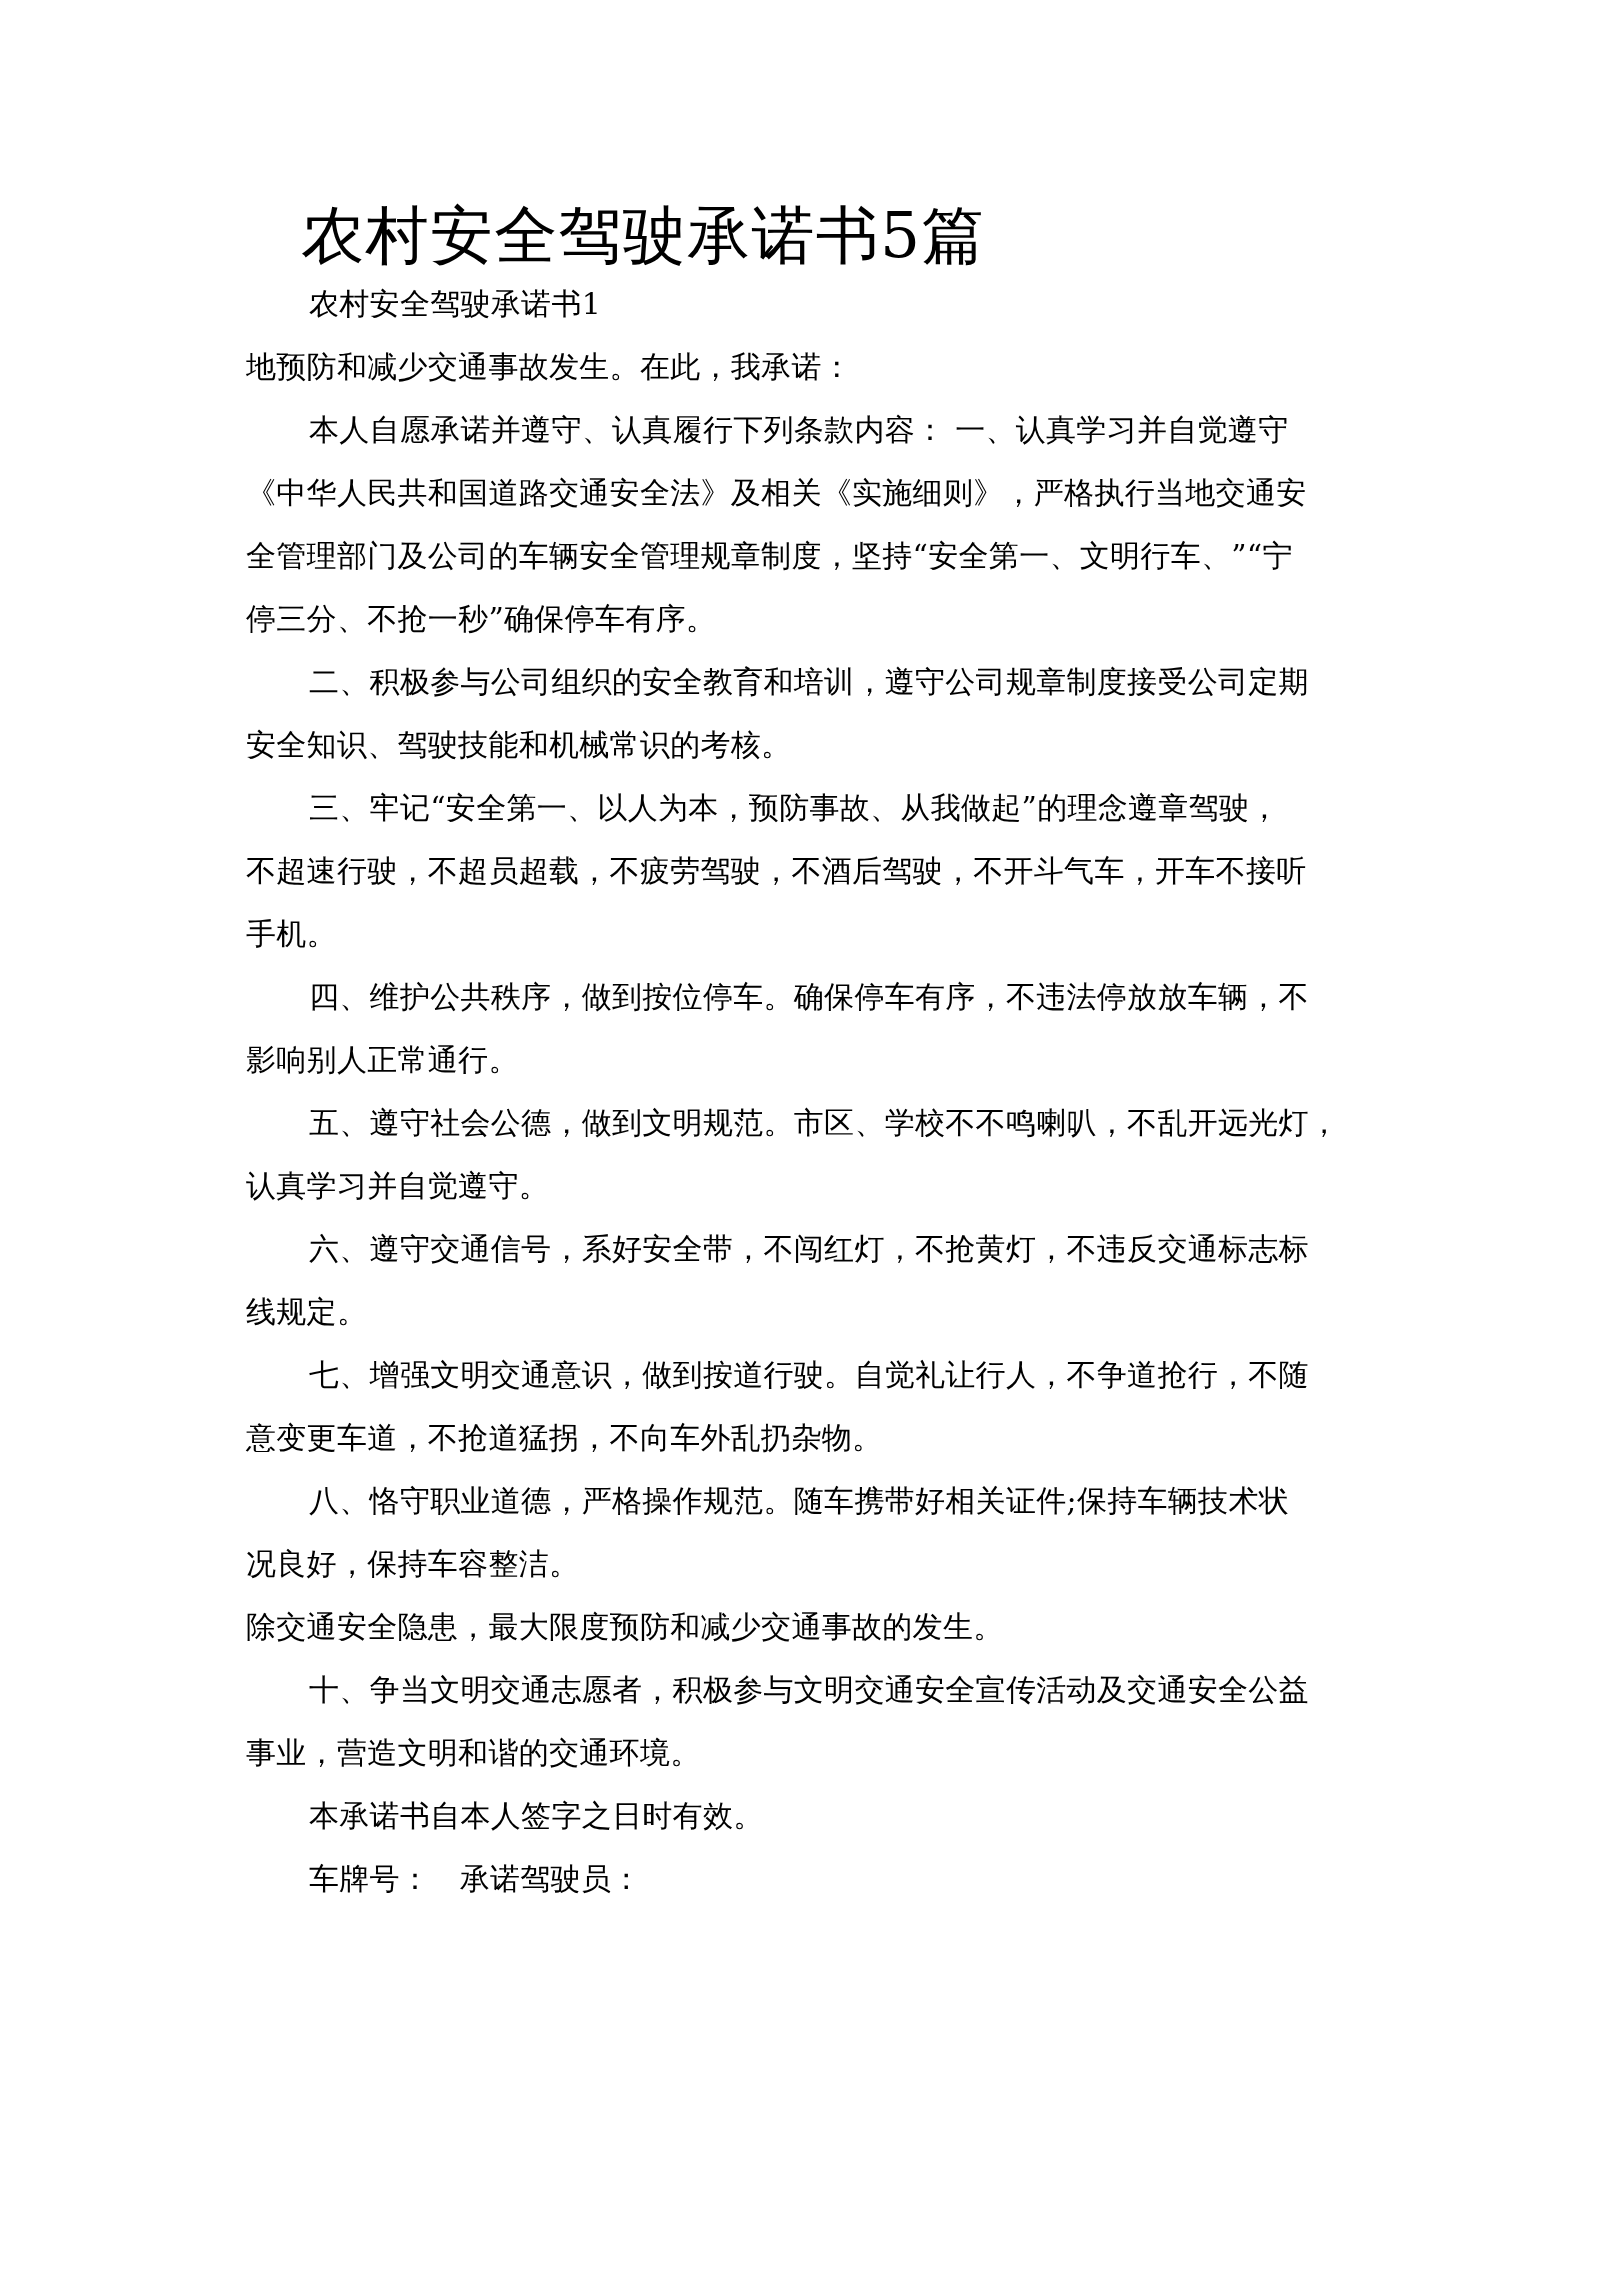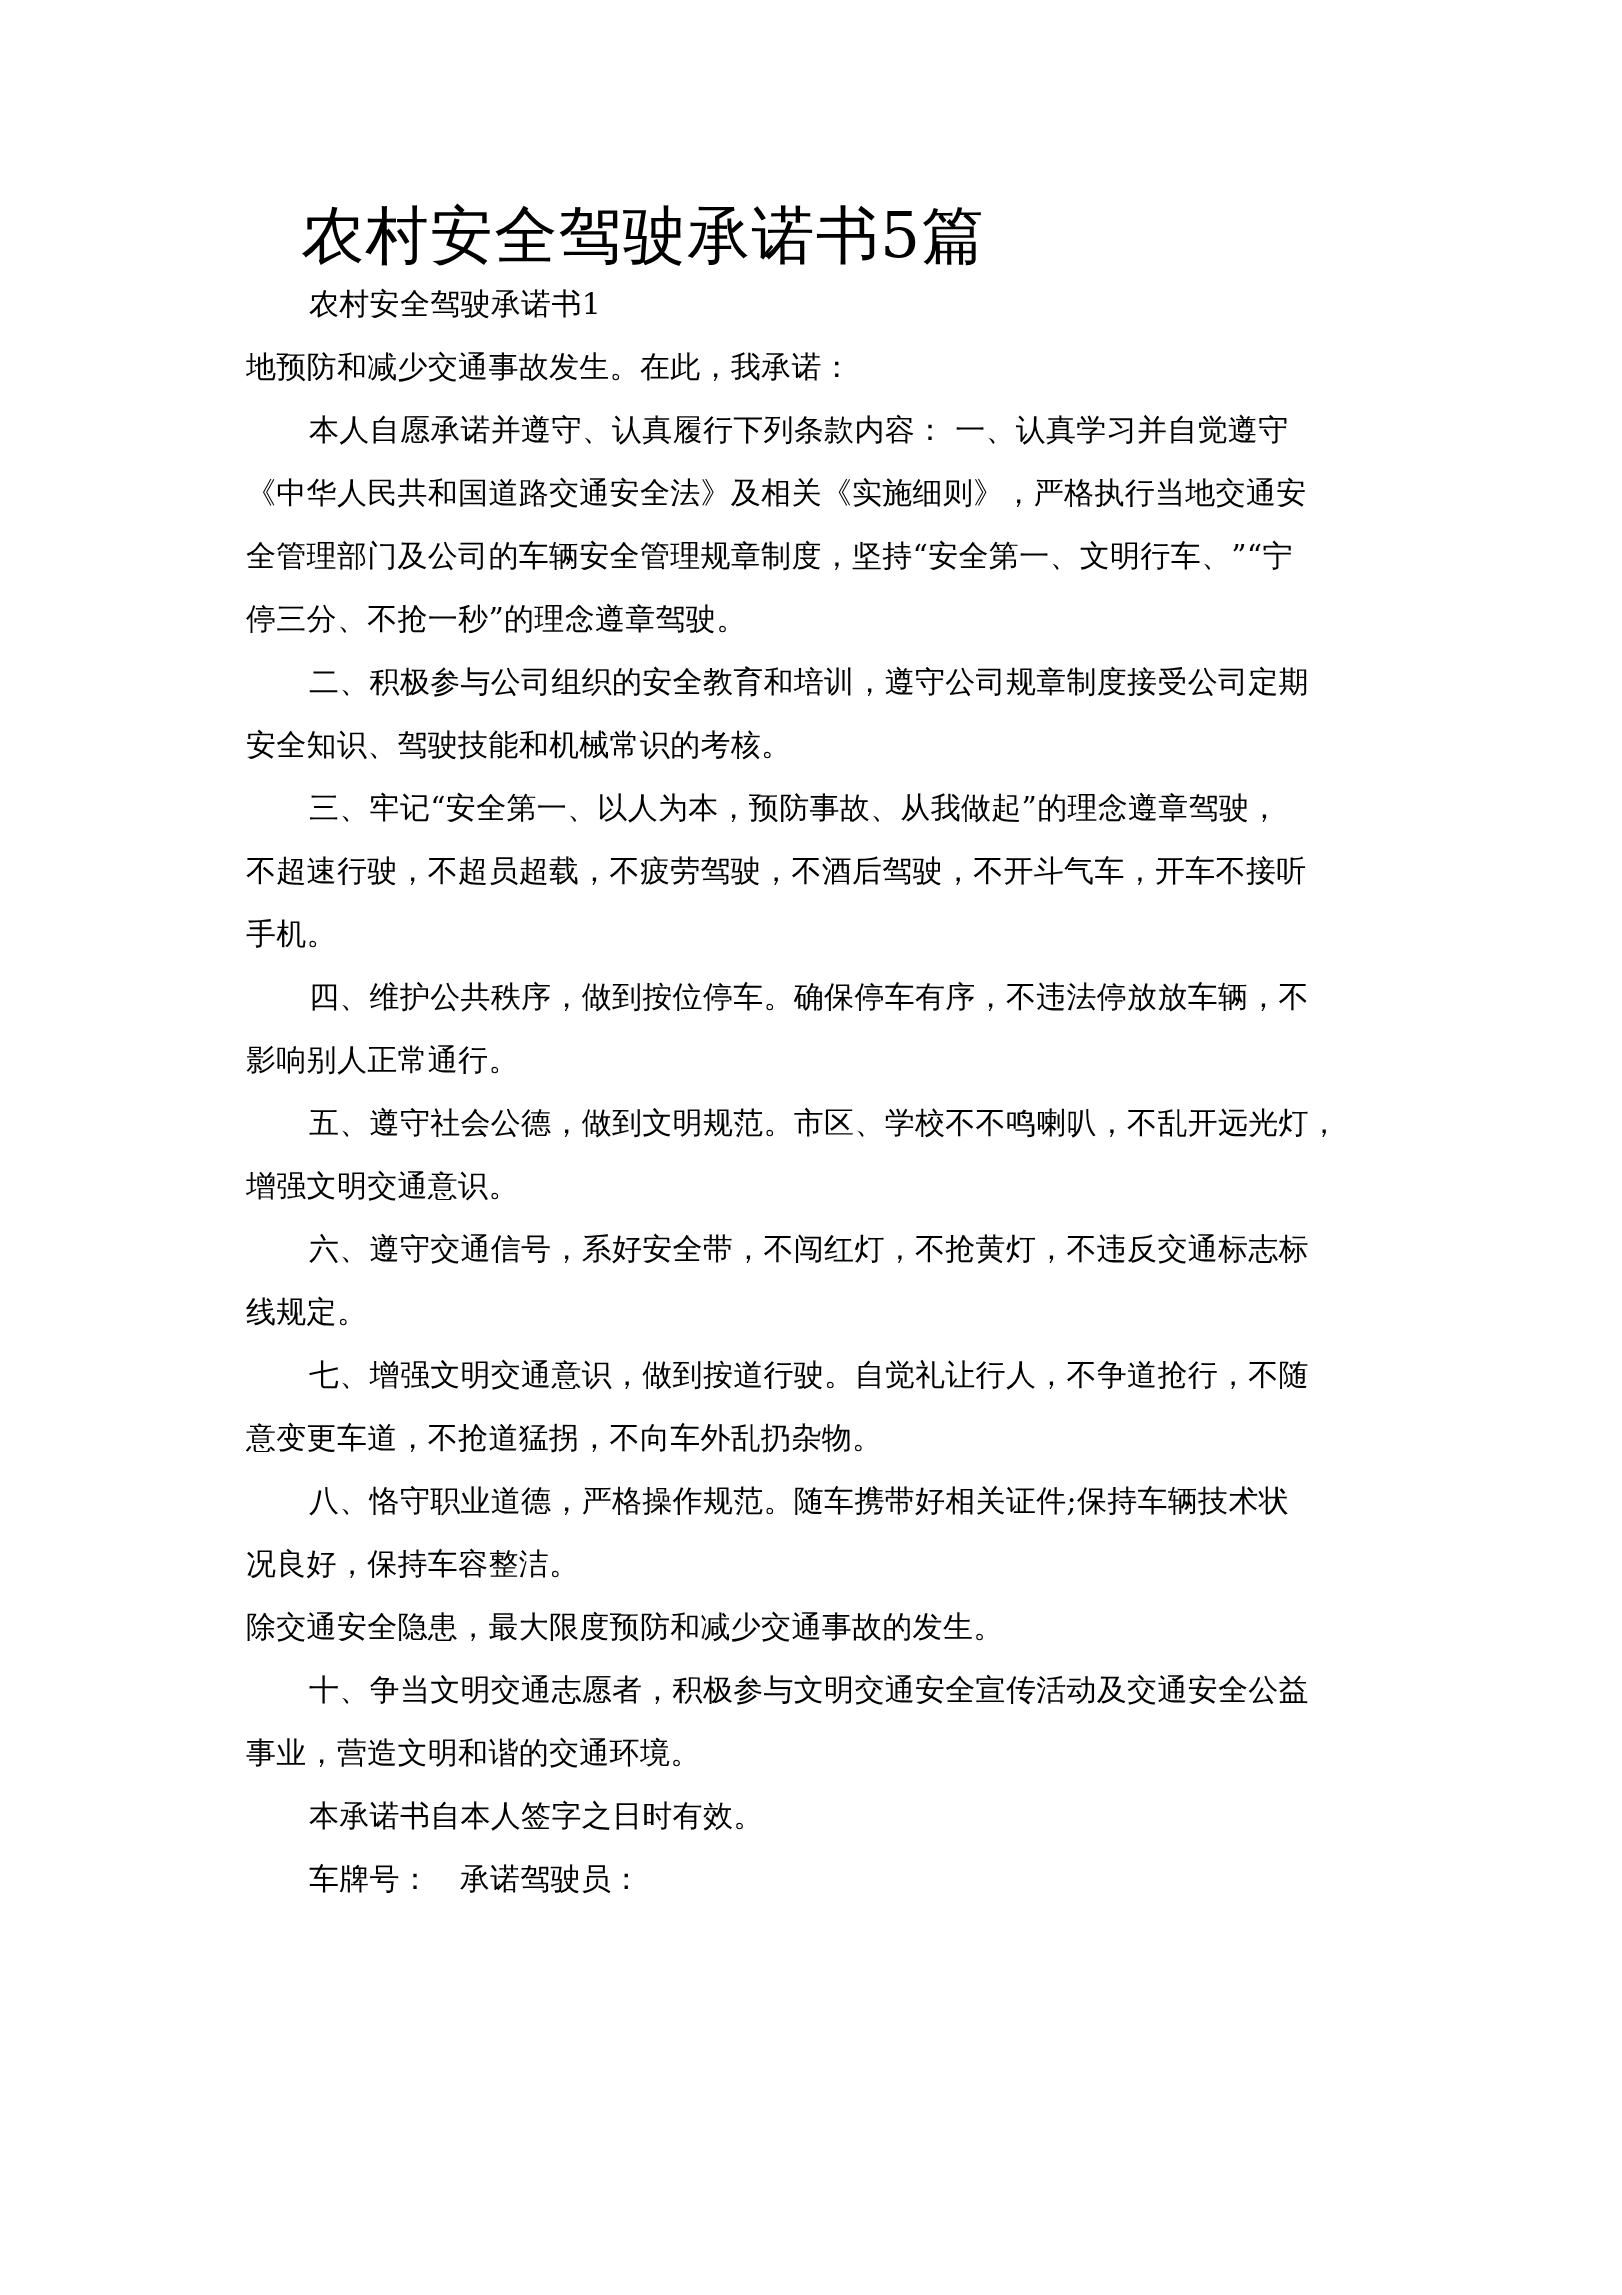--- a/index.html
+++ b/index.html
@@ -30,42 +30,42 @@
     <div class="line indent">农村安全驾驶承诺书1</div>
 
     <div>
       <span class="line">地预防和减少交通事故发生。在此，我承诺：</span>
     </div>
 
     <div>
       <span class="line indent">本人自愿承诺并遵守、认真履行下列条款内容：  一、认真学习并自觉遵守</span>
       <span class="line">《中华人民共和国道路交通安全法》及相关《实施细则》，严格执行当地交通安</span>
       <span class="line">全管理部门及公司的车辆安全管理规章制度，坚持“安全第一、文明行车、”“宁</span>
-      <span class="line">停三分、不抢一秒”的理念遵章驾驶。</span>
+      <span class="line">停三分、不抢一秒”确保停车有序。</span>
     </div>
 
     <div>
       <span class="line indent">二、积极参与公司组织的安全教育和培训，遵守公司规章制度接受公司定期</span>
       <span class="line">安全知识、驾驶技能和机械常识的考核。</span>
     </div>
 
     <div>
       <span class="line indent">三、牢记“安全第一、以人为本，预防事故、从我做起”的理念遵章驾驶，</span>
       <span class="line">不超速行驶，不超员超载，不疲劳驾驶，不酒后驾驶，不开斗气车，开车不接听</span>
       <span class="line">手机。</span>
     </div>
 
     <div>
       <span class="line indent">四、维护公共秩序，做到按位停车。确保停车有序，不违法停放放车辆，不</span>
       <span class="line">影响别人正常通行。</span>
     </div>
 
     <div>
       <span class="line indent">五、遵守社会公德，做到文明规范。市区、学校不不鸣喇叭，不乱开远光灯，</span>
-      <span class="line">增强文明交通意识。</span>
+      <span class="line">认真学习并自觉遵守。</span>
     </div>
 
     <div>
       <span class="line indent">六、遵守交通信号，系好安全带，不闯红灯，不抢黄灯，不违反交通标志标</span>
       <span class="line">线规定。</span>
     </div>
 
     <div>
       <span class="line indent">七、增强文明交通意识，做到按道行驶。自觉礼让行人，不争道抢行，不随</span>
       <span class="line">意变更车道，不抢道猛拐，不向车外乱扔杂物。</span>

